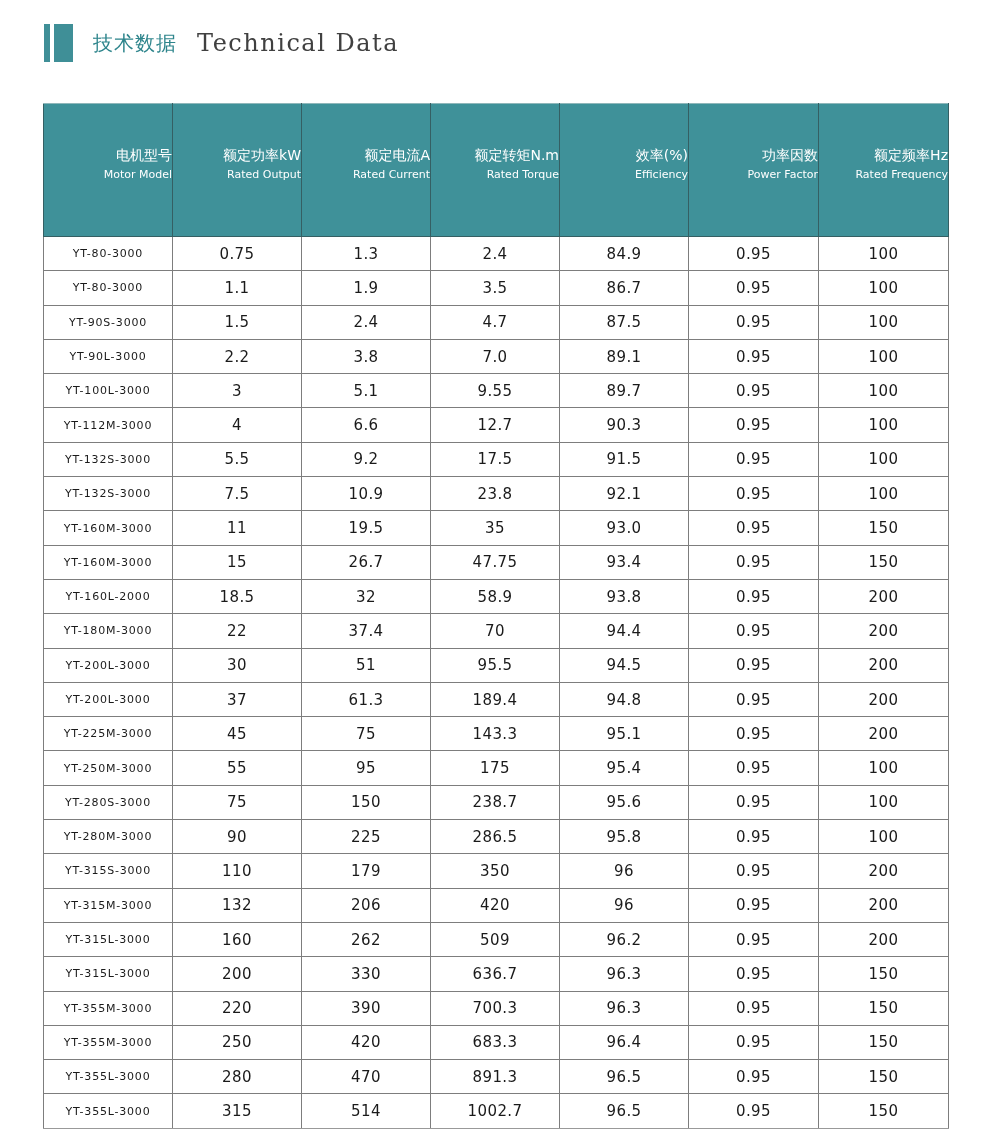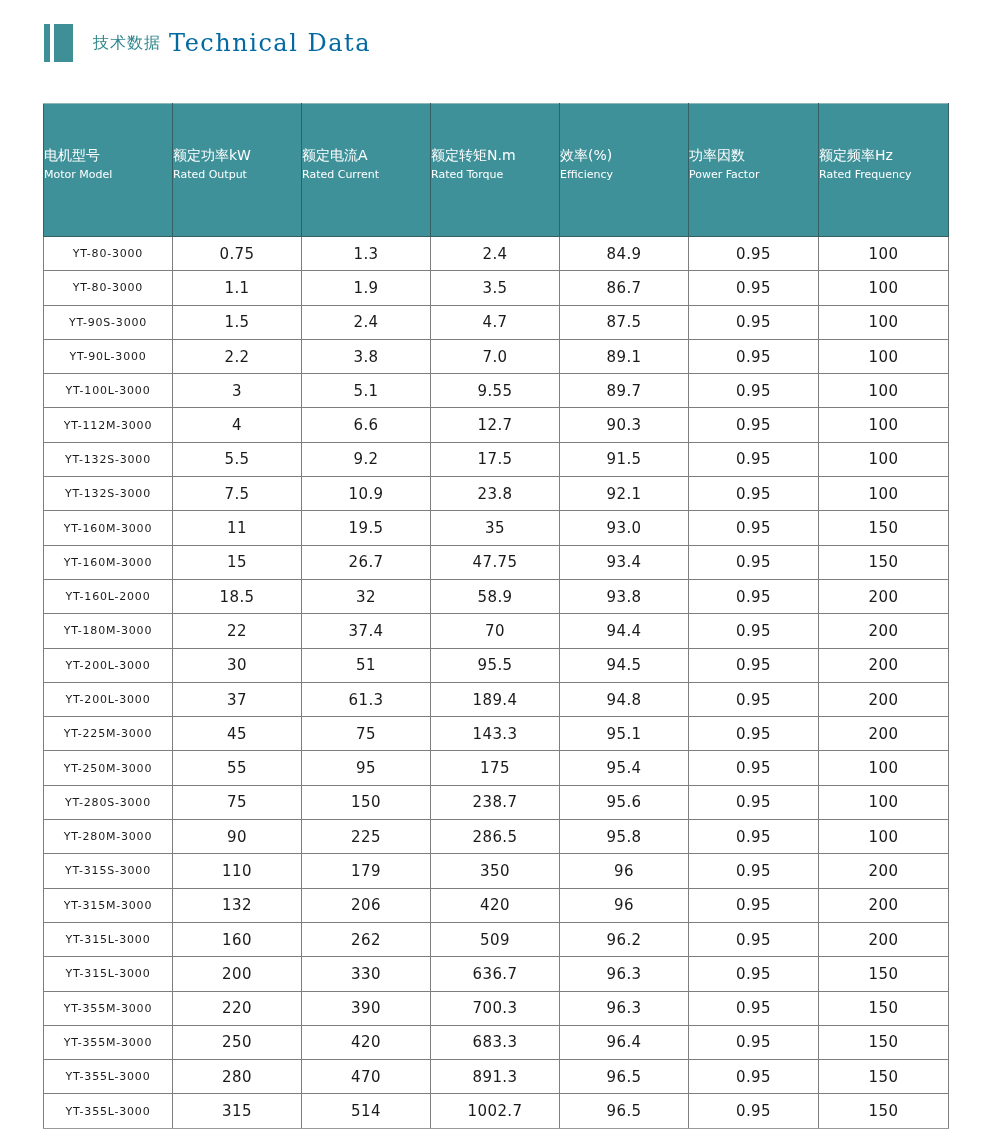--- a/index.html
+++ b/index.html
@@ -3,39 +3,39 @@
   <meta charset="utf-8">
   <style>
     * { box-sizing: border-box; margin: 0; padding: 0; }
     html, body { width: 1000px; height: 1145px; background: #ffffff; overflow: hidden; }
     body { position: relative; font-family: "DejaVu Sans", "Liberation Sans", sans-serif; color: #222; }
 
     .title-bar { position: absolute; left: 44px; top: 24px; height: 38px; display: flex; align-items: center; }
     .title-mark { display: flex; height: 38px; margin-right: 20px; }
     .title-mark .thin { width: 6px; height: 38px; background: #3f8f97; margin-right: 4px; }
     .title-mark .thick { width: 19px; height: 38px; background: #3f8f97; }
-    .title-cn { font-family: "DejaVu Serif", serif; font-size: 16px; color: #2e858c; margin-right: 8px; letter-spacing: 1px; }
-    .title-en { font-family: "DejaVu Serif", "Liberation Serif", serif; font-size: 24px; color: #0369a1; letter-spacing: 1.5px; }
+    .title-cn { font-family: "DejaVu Serif", serif; font-size: 20px; color: #2e858c; margin-right: 20px; letter-spacing: 1px; }
+    .title-en { font-family: "DejaVu Serif", "Liberation Serif", serif; font-size: 24px; color: #404040; letter-spacing: 1.5px; }
 
     .tech-table {
       position: absolute; left: 43px; top: 103px; width: 905px;
       border-collapse: collapse; table-layout: fixed;
     }
     .tech-table col.c0 { width: 129px; }
     .tech-table col.c1 { width: 129px; }
     .tech-table col.c2 { width: 129px; }
     .tech-table col.c3 { width: 129px; }
     .tech-table col.c4 { width: 129px; }
     .tech-table col.c5 { width: 130px; }
     .tech-table col.c6 { width: 130px; }
 
     .tech-table th {
       background: #3f9199; color: #ffffff; height: 133px;
       border: 1px solid #355f63; border-top-color: #8fb7ba;
-      text-align: left; vertical-align: middle; font-weight: normal;
+      text-align: right; vertical-align: middle; font-weight: normal;
       padding-bottom: 12px;
     }
     .tech-table th .cn { display: block; font-size: 14px; line-height: 18px; }
     .tech-table th .en { display: block; font-size: 11px; line-height: 15px; margin-top: 3px; }
 
     .tech-table td {
       height: 34.3px; border: 1.5px solid #7d7d7d;
       text-align: center; vertical-align: middle;
       font-size: 15px; color: #1a1a1a; letter-spacing: 0.4px;
       font-family: "DejaVu Sans", sans-serif;

